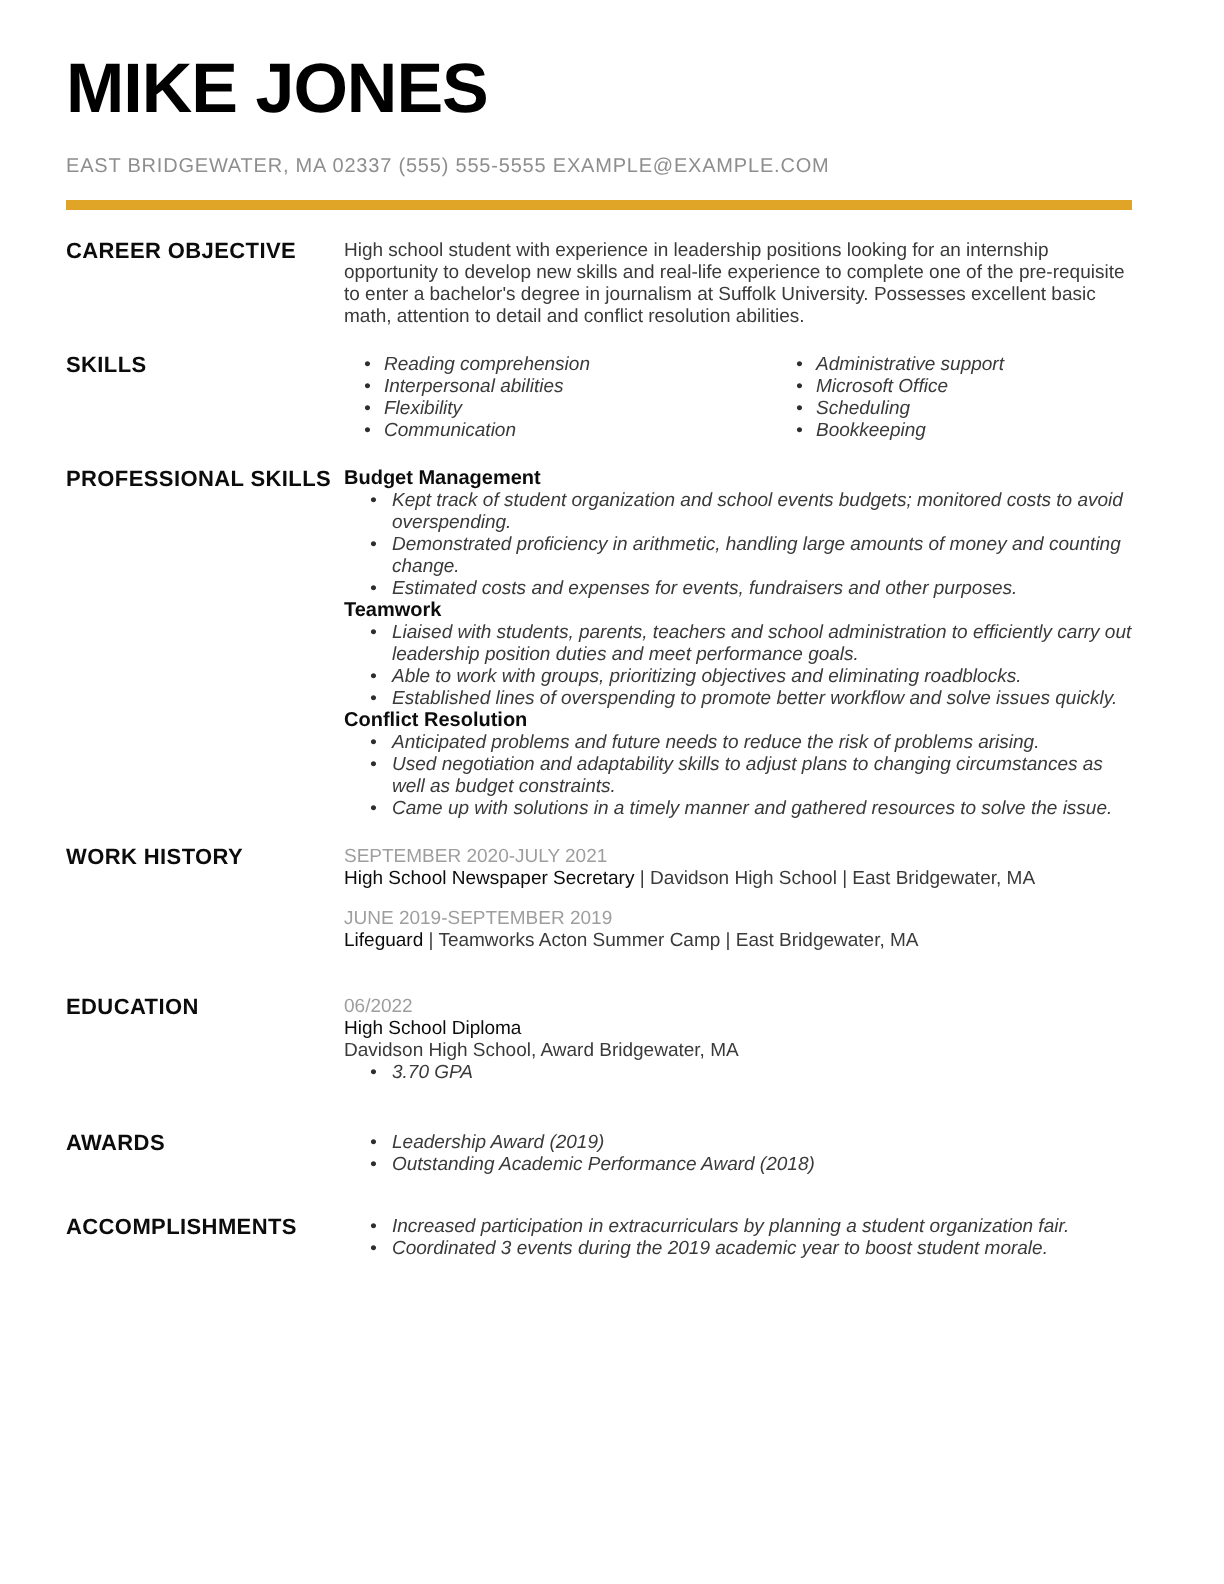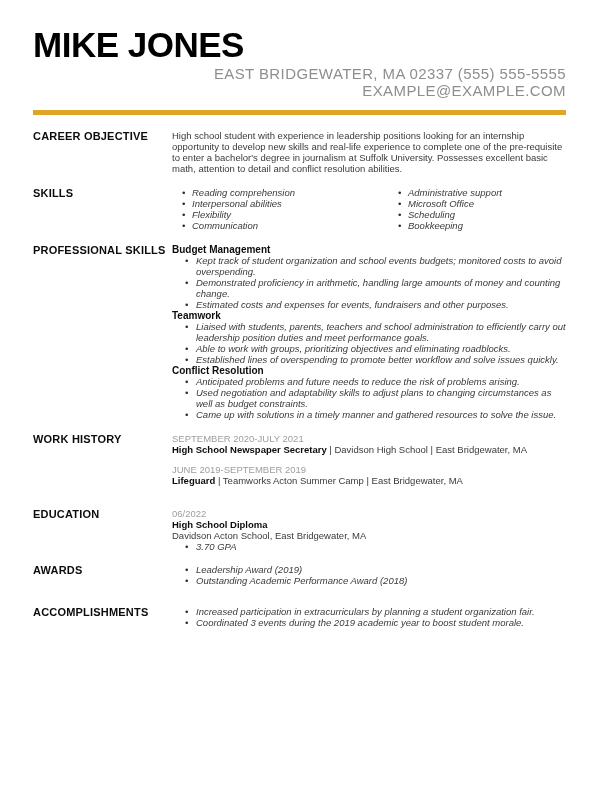--- a/index.html
+++ b/index.html
@@ -11,21 +11,21 @@
     overflow: hidden;
   }
   .page { width: 612px; height: 792px; padding: 27px 46px 0 33px; background: #fff; }
 
   
   .name {
     font-size: 35px; font-weight: bold; color: #000;
     letter-spacing: -0.5px; line-height: 1.05;
   }
   .contact {
-    font-size: 15px; color: #8e8e8e; letter-spacing: 0.4px; margin-top: 1px; text-align: right;
+    font-size: 10px; color: #8e8e8e; letter-spacing: 0.4px; margin-top: 14px;
   }
   .rule { height: 5px; background: #E0A526; margin-top: 11px; }
 
   
   main { margin-top: 15px; }
   .row { display: flex; margin-bottom: 13px; }
   .label {
     width: 139px; flex-shrink: 0;
     font-size: 11px; font-weight: bold; color: #0c0c0c;
     letter-spacing: 0.2px; line-height: 11px; padding-top: 1px;
@@ -44,24 +44,24 @@
   .skills-col2 { flex: 1; }
   .skills-cols li { padding-left: 20px; }
   .skills-cols li::before { left: 10px; }
 
   
   .group-title { font-size: 10px; font-weight: bold; color: #0c0c0c; }
 
   
   .job { margin-bottom: 9px; }
   .dates { font-size: 9.5px; color: #9e9e9e; }
-  .job-line strong, .degree { font-weight: bold; color: #0c0c0c; }
+  .job-line strong, .degree { font-weight: normal; color: #0c0c0c; }
 
   
-  .edu-row { margin-bottom: 12px; }
+  .edu-row { margin-bottom: 24px; }
   .awards-row { margin-bottom: 20px; justify-content: flex-end; }
 </style>
 </head>
 <body>
 
 <div class="page">
 
   <header>
     <h1 class="name">MIKE JONES</h1>
     <div class="contact">EAST BRIDGEWATER, MA 02337 (555) 555-5555 EXAMPLE@EXAMPLE.COM</div>
@@ -149,21 +149,21 @@
         </div>
 
       </div>
     </section>
 
     <section class="row edu-row">
       <h2 class="label">EDUCATION</h2>
       <div class="content">
         <div class="dates">06/2022</div>
         <div class="degree">High School Diploma</div>
-        <div>Davidson Acton School, East Bridgewater, MA</div>
+        <div>Davidson High School, Award Bridgewater, MA</div>
         <ul>
 
         <li>3.70 GPA</li>
           </ul>
       </div>
     </section>
 
     <section class="row awards-row">
       <h2 class="label">AWARDS</h2>
       <div class="content">

